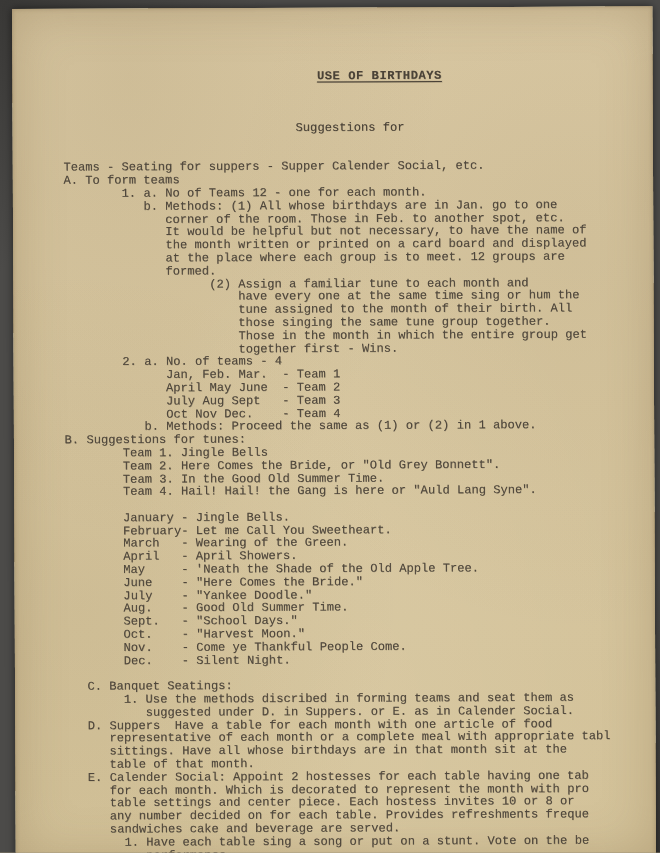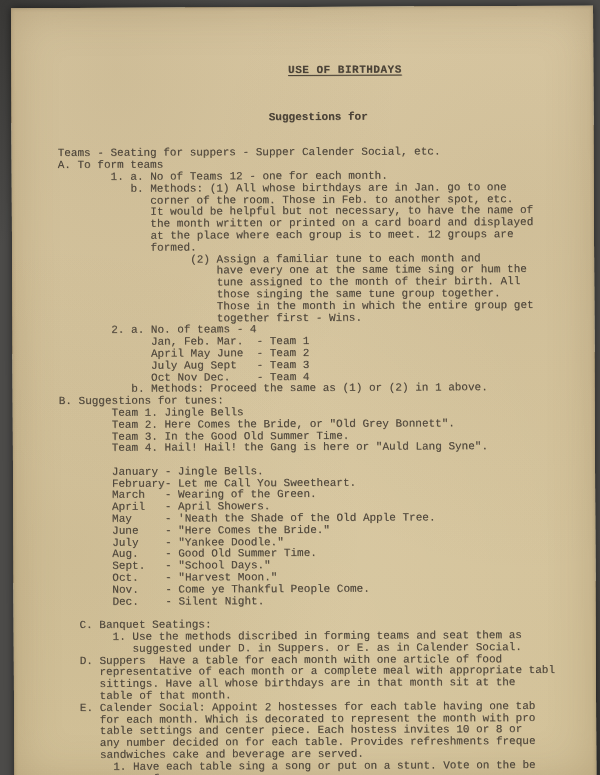--- a/index.html
+++ b/index.html
@@ -49,21 +49,21 @@
   .subtitle-row{ padding-left:26ch; margin-bottom:11.8px; }
   .doc-title{
     font-weight:bold;
     letter-spacing:0.5px;
     text-decoration: underline;
     text-underline-offset: 2px;
     color:#4a4237;
     padding-left:13px;
   }
   .doc-subtitle{
-    font-weight:bold;
+    font-weight:normal;
     color:#4a4237;
   }
 </style>
 </head>
 <body>
 
 <div class="paper">
   <div class="doc">
     <div class="line title-row">
       <span class="doc-title">USE OF BIRTHDAYS</span>

